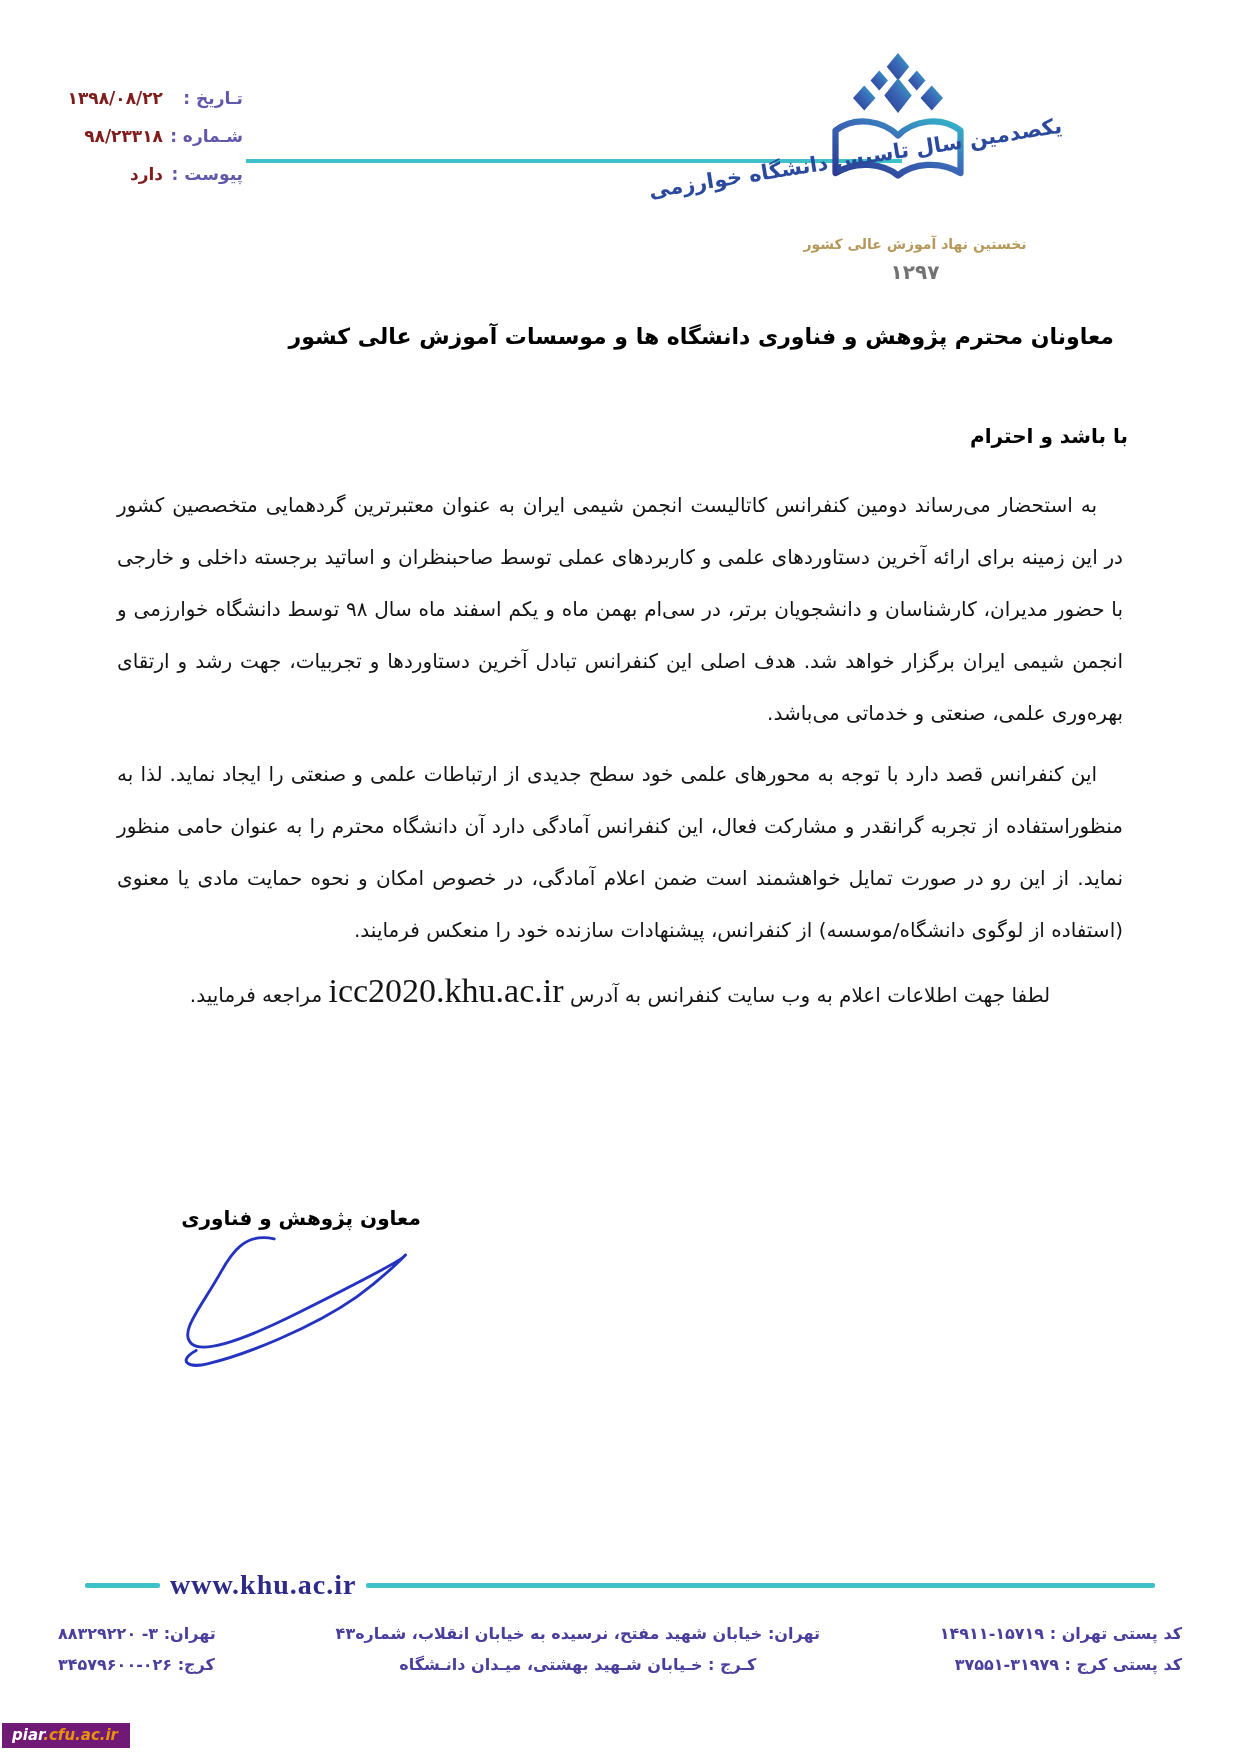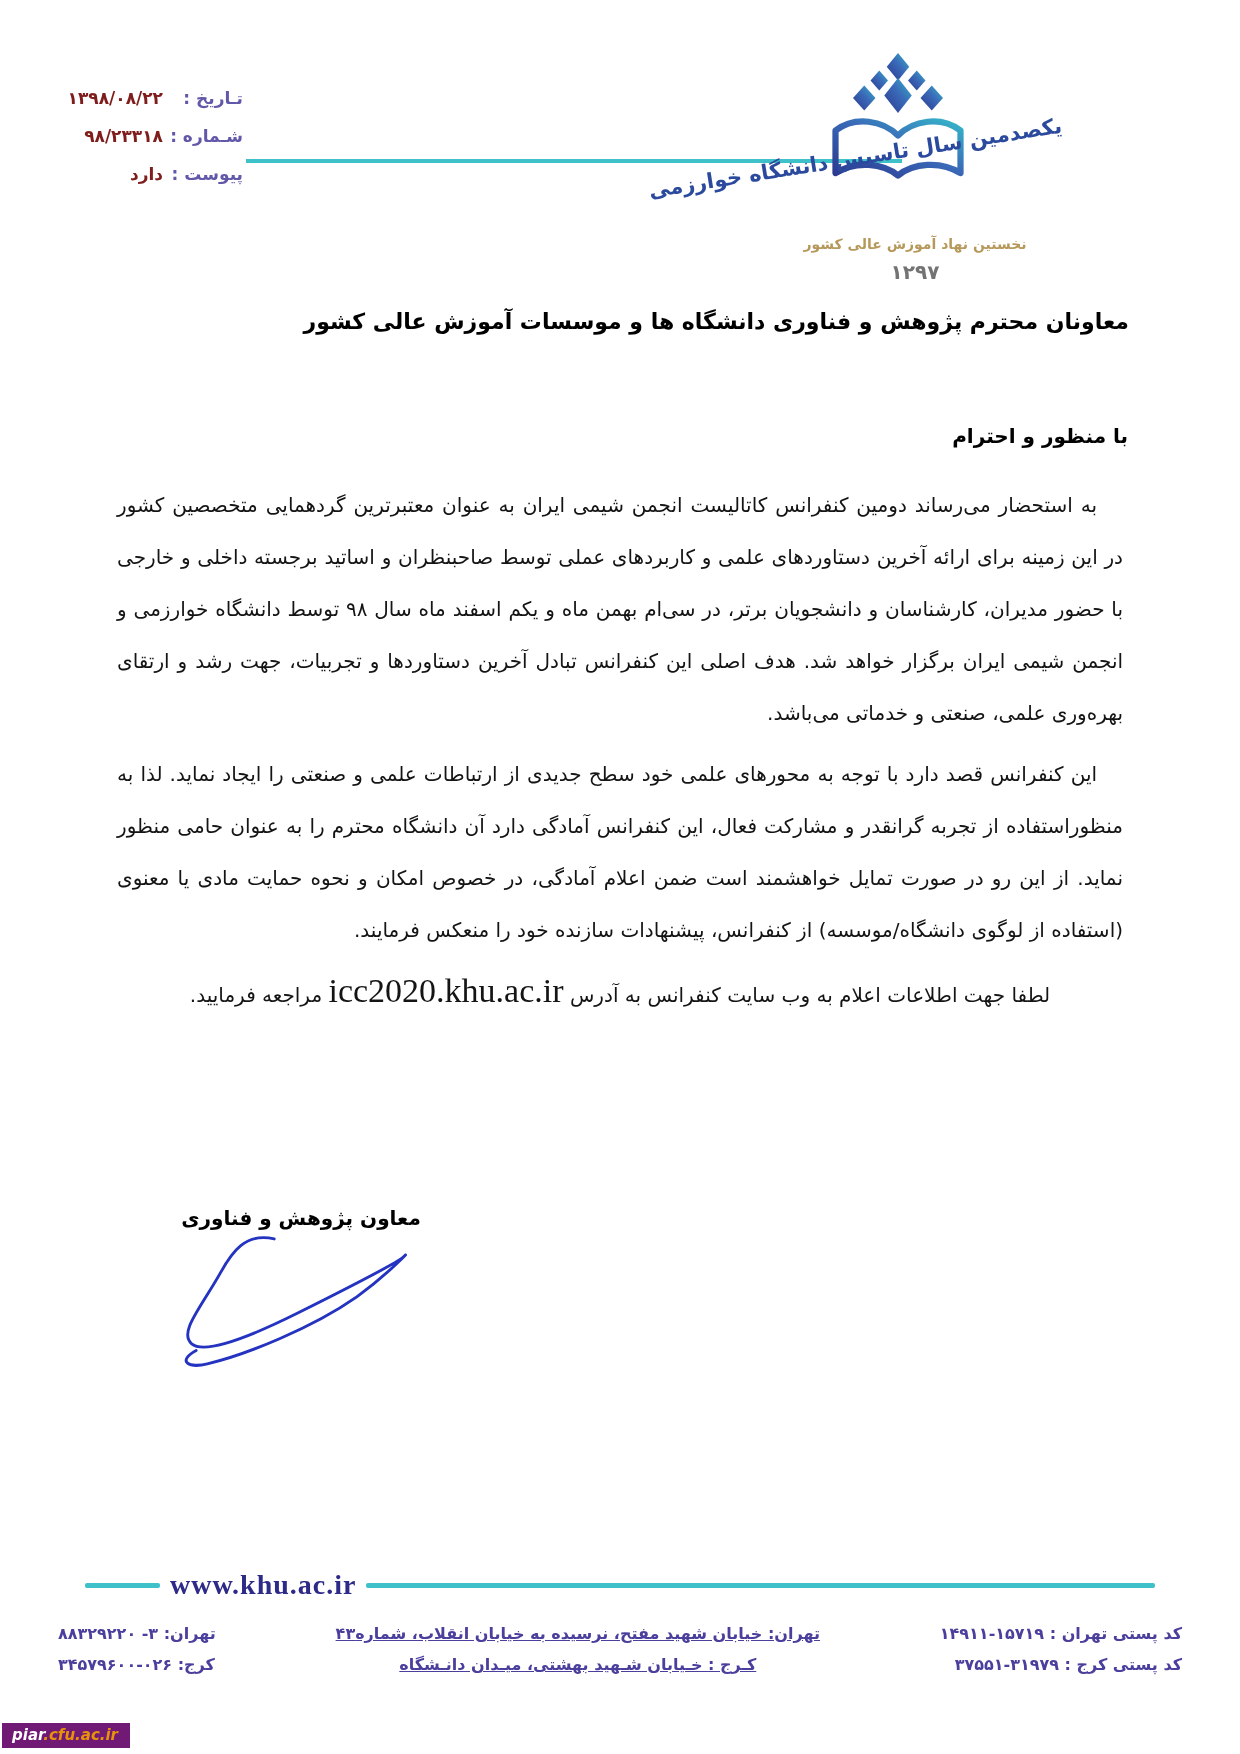--- a/index.html
+++ b/index.html
@@ -22,21 +22,21 @@
   .calligraphy {
     position:absolute; top:100px; left:-14px; width:390px; text-align:center;
     transform:rotate(-9deg); font-size:21px; font-weight:bold; color:#2b4a9e; white-space:nowrap;
   }
   .logo-sub { position:absolute; top:192px; left:108px; width:238px; text-align:center;
     color:#b6995a; font-size:14px; font-weight:bold; }
   .logo-year { position:absolute; top:216px; left:108px; width:238px; text-align:center;
     color:#737373; font-size:20px; font-weight:bold; letter-spacing:2px; }
 
   
-  .recipient { position:absolute; top:308px; right:110px; left:110px; margin:1px;
+  .recipient { position:absolute; top:308px; right:110px; left:110px; margin:16px;
     text-align:right; font-size:22px; font-weight:bold; color:#000; }
   .salutation { position:absolute; top:424px; right:112px; font-size:20px; font-weight:bold; color:#000; }
   .body-text { position:absolute; top:470px; left:108px; width:1024px;
     text-align:justify; font-size:20px; line-height:52px; color:#141414; }
   .body-text p { margin:9px; text-indent:26px; }
   .website-line { text-align:center !important; text-indent:0 !important; margin-top:6px !important; }
   .url { font-family:"Liberation Serif", serif; font-size:34px; font-weight:normal; }
 
   
   .signature { position:absolute; top:1202px; left:168px; width:266px; text-align:center;
@@ -50,21 +50,21 @@
   .fr-seg { height:5px; background:#3fc1c9; border-radius:2px; }
   .fr-left { width:75px; }
   .fr-right { flex:1; }
   .fr-site { margin:0 10px; font-family:"Liberation Serif", serif; font-weight:bold;
     font-size:28px; color:#2e2a87; letter-spacing:1px; line-height:30px; }
 
   .footer-info { position:absolute; top:1618px; left:58px; width:1124px;
     display:flex; justify-content:space-between; align-items:flex-start;
     font-size:16px; font-weight:bold; color:#4a3f9c; line-height:31px; }
   .f-postal { text-align:right; }
-  .f-addr { text-align:center;text-decoration:underline; }
+  .f-addr { text-align:center; }
   .f-phone { text-align:left; }
 
   
   .watermark { position:absolute; left:2px; bottom:6px; background:#701a75;
     padding:3px 12px 4px 10px; font-size:15px; font-style:italic; font-weight:bold; direction:ltr; }
   .wm-a { color:#ffffff; }
   .wm-b { color:#e8920a; }
 </style>
 </head>
 <body>
@@ -105,21 +105,21 @@
       <path d="M87 30 L96 40 L87 50 L78 40 Z" fill="url(#embg)"></path>
       <path d="M10 66 C26 54 48 58 60 70 C72 58 94 54 110 66 L110 100 C94 90 72 92 60 102 C48 92 26 90 10 100 Z" fill="none" stroke="url(#embg)" stroke-width="5" stroke-linejoin="round"></path>
       <path d="M60 70 L60 102" stroke="url(#embg)" stroke-width="4" fill="none"></path>
     </svg>
     <div class="calligraphy">یکصدمین سال تاسیس دانشگاه خوارزمی</div>
     <div class="logo-sub">نخستین نهاد آموزش عالی کشور</div>
     <div class="logo-year">۱۲۹۷</div>
   </div>
 
   <h1 class="recipient">معاونان محترم پژوهش و فناوری دانشگاه ها و موسسات آموزش عالی کشور</h1>
-  <div class="salutation">با منظور و احترام</div>
+  <div class="salutation">با باشد و احترام</div>
 
   <div class="body-text">
     <p>به استحضار می‌رساند دومین کنفرانس کاتالیست انجمن شیمی ایران به عنوان معتبرترین گردهمایی متخصصین کشور در این زمینه برای ارائه آخرین دستاوردهای علمی و کاربردهای عملی توسط صاحبنظران و اساتید برجسته داخلی و خارجی با حضور مدیران، کارشناسان و دانشجویان برتر، در سی‌ام بهمن ماه و یکم اسفند ماه سال ۹۸ توسط دانشگاه خوارزمی و انجمن شیمی ایران برگزار خواهد شد. هدف اصلی این کنفرانس تبادل آخرین دستاوردها و تجربیات، جهت رشد و ارتقای بهره‌وری علمی، صنعتی و خدماتی می‌باشد.</p>
     <p>این کنفرانس قصد دارد با توجه به محورهای علمی خود سطح جدیدی از ارتباطات علمی و صنعتی را ایجاد نماید. لذا به منظوراستفاده از تجربه گرانقدر و مشارکت فعال، این کنفرانس آمادگی دارد آن دانشگاه محترم را به عنوان حامی منظور نماید. از این رو در صورت تمایل خواهشمند است ضمن اعلام آمادگی، در خصوص امکان و نحوه حمایت مادی یا معنوی (استفاده از لوگوی دانشگاه/موسسه) از کنفرانس، پیشنهادات سازنده خود را منعکس فرمایند.</p>
     <p class="website-line">
       <span>لطفا جهت اطلاعات اعلام به وب سایت کنفرانس به آدرس </span><span class="url">icc2020.khu.ac.ir</span><span> مراجعه فرمایید.</span>
     </p>
   </div>
 
   <div class="signature">

